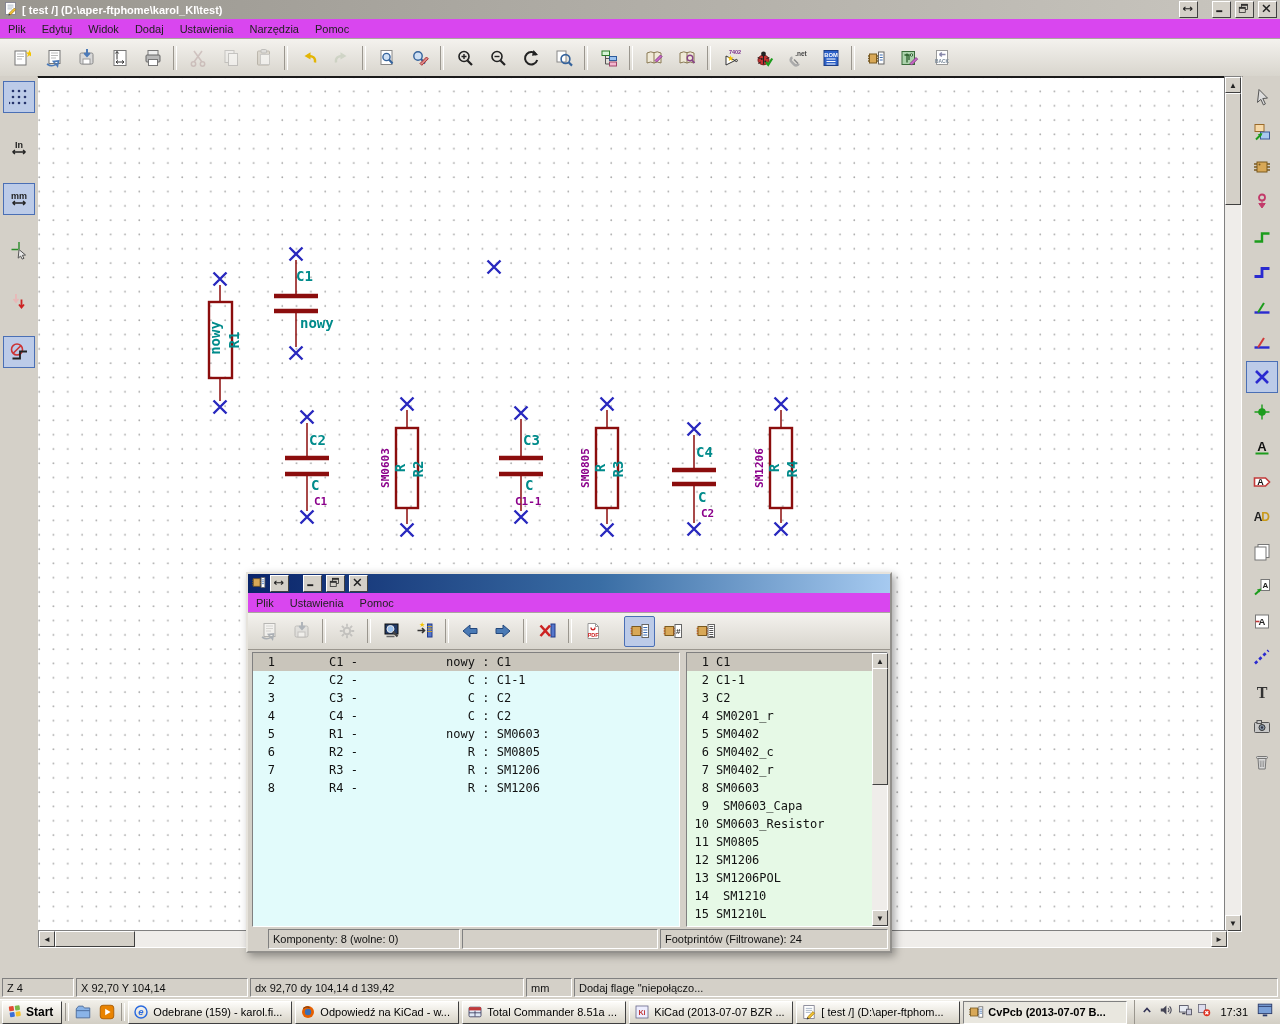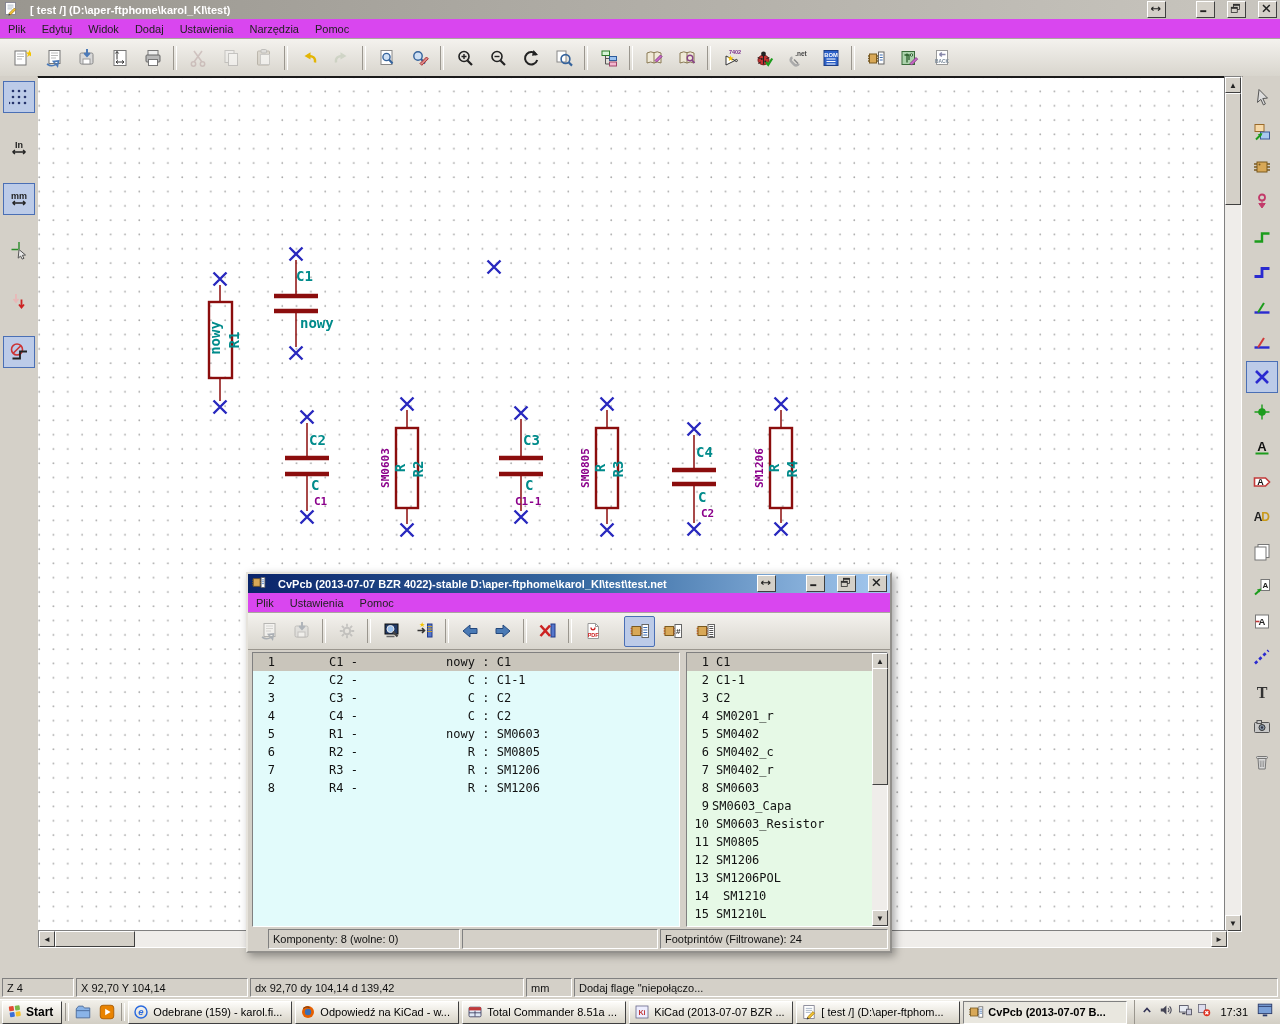--- a/index.html
+++ b/index.html
@@ -2,21 +2,21 @@
 <html><head>
 <meta charset="utf-8">
 <style>
   html,body{margin:0;padding:0;width:1280px;height:1024px;overflow:hidden;
     font-family:"Liberation Sans",sans-serif;background:#d4d0c8;-webkit-font-smoothing:antialiased;}
   .raised{border-top:1px solid #fff;border-left:1px solid #fff;border-right:1px solid #404040;border-bottom:1px solid #404040;}
   .sunken{border-top:1px solid #808080;border-left:1px solid #808080;border-right:1px solid #fff;border-bottom:1px solid #fff;}
 
   
   #eeschema{position:absolute;left:0;top:0;width:1280px;height:999px;background:#d4d0c8;}
-  .titlebar{height:19px;display:flex;align-items:center;padding:0 3px;gap:12px;color:#fff;font-size:11px;font-weight:bold;white-space:nowrap;overflow:hidden;}
+  .titlebar{height:19px;display:flex;align-items:center;padding:0 3px;gap:4px;color:#fff;font-size:11px;font-weight:bold;white-space:nowrap;overflow:hidden;}
   .titlebar.inactive{background:linear-gradient(90deg,#99968f,#c9c6bf);}
   .titlebar.active{background:linear-gradient(90deg,#0a246a,#3a6ea5 55%,#a6caf0);}
   .titlebar .title{flex:1;overflow:hidden;text-overflow:ellipsis;}
   .win-btn{width:17px;height:15px;background:#d4d0c8;display:inline-flex;align-items:center;justify-content:center;flex:0 0 auto;}
   .menubar{height:19px;background:#d946ef;display:flex;align-items:center;font-size:11px;color:#222;border-bottom:1px solid #aaa69e;}
   .menu-item{padding:2px 8px;}
   .toolbar{height:37px;background:linear-gradient(#f4f2ee,#d8d5cd);display:flex;align-items:center;padding:0 4px;border-bottom:1px solid #9a968e;}
   .tb-btn{width:29px;height:29px;margin:0 1px;display:flex;align-items:center;justify-content:center;border:1px solid transparent;border-radius:2px;background:transparent;}
   .tb-btn.dis{filter:grayscale(.7) opacity(.45);}
   .tb-btn.sel{background:#bccbe8;border:1px solid #4a6fb5;}
@@ -587,21 +587,20 @@
 </div>
 
 <div id="cvpcb">
   <div class="titlebar active">
     <span class="app-icon"><svg viewBox="0 0 20 20" width="15" height="15">
           <rect x="3" y="5" width="9" height="10" fill="#d8a857" stroke="#7a5a20"></rect>
           <path d="M1.5 7H3M1.5 10H3M1.5 13H3M12 7h1.5M12 10h1.5M12 13h1.5" stroke="#7a5a20" stroke-width="1.4"></path>
           <rect x="13.5" y="3.5" width="5" height="13" fill="#fff" stroke="#666"></rect>
           <path d="M14.5 6.5h3M14.5 9h3M14.5 11.5h3" stroke="#3a6ab0"></path>
         </svg></span>
-    <span class="title">CvPcb (2013-07-07 BZR 4022)-stable D:\aper-ftphome\karol_KI\test\test.net</span>
     <span class="win-btn raised">
         <svg viewBox="0 0 20 20" width="15" height="15">
           <path d="M3 9h12M3 9l3-2.5M3 9l3 2.5M15 9l-3-2.5M15 9l-3 2.5" fill="none" stroke="#222" stroke-width="1.4"></path>
         </svg>
       </span>
     <span style="width:6px"></span>
     <span class="win-btn raised">
         <svg viewBox="0 0 20 20" width="15" height="15">
           <rect x="3" y="11" width="8" height="2.5" fill="#222"></rect>
         </svg>
@@ -730,21 +729,21 @@
     <div id="cv-fpwrap" class="sunken">
       <div id="cv-fplist" class="cv-list">
           <div class="row sel"><span class="c-num">1</span><span style="padding-left:7px">C1</span></div>
           <div class="row"><span class="c-num">2</span><span style="padding-left:7px">C1-1</span></div>
           <div class="row"><span class="c-num">3</span><span style="padding-left:7px">C2</span></div>
           <div class="row"><span class="c-num">4</span><span style="padding-left:7px">SM0201_r</span></div>
           <div class="row"><span class="c-num">5</span><span style="padding-left:7px">SM0402</span></div>
           <div class="row"><span class="c-num">6</span><span style="padding-left:7px">SM0402_c</span></div>
           <div class="row"><span class="c-num">7</span><span style="padding-left:7px">SM0402_r</span></div>
           <div class="row"><span class="c-num">8</span><span style="padding-left:7px">SM0603</span></div>
-          <div class="row"><span class="c-num">9</span><span style="padding-left:3px">SM0603_Capa</span></div>
+          <div class="row"><span class="c-num">9</span><span style="padding-left:14px">SM0603_Capa</span></div>
           <div class="row"><span class="c-num">10</span><span style="padding-left:7px">SM0603_Resistor</span></div>
           <div class="row"><span class="c-num">11</span><span style="padding-left:7px">SM0805</span></div>
           <div class="row"><span class="c-num">12</span><span style="padding-left:7px">SM1206</span></div>
           <div class="row"><span class="c-num">13</span><span style="padding-left:7px">SM1206POL</span></div>
           <div class="row"><span class="c-num">14</span><span style="padding-left:14px">SM1210</span></div>
           <div class="row"><span class="c-num">15</span><span style="padding-left:7px">SM1210L</span></div>
         </div>
       <div id="fp-scroll" class="sb">
           <div class="sb-btn raised" style="left:0;top:0;width:14px;height:14px">▲</div>
           <div class="sb-thumb raised" style="left:0;top:15px;width:14px;height:115px"></div>

